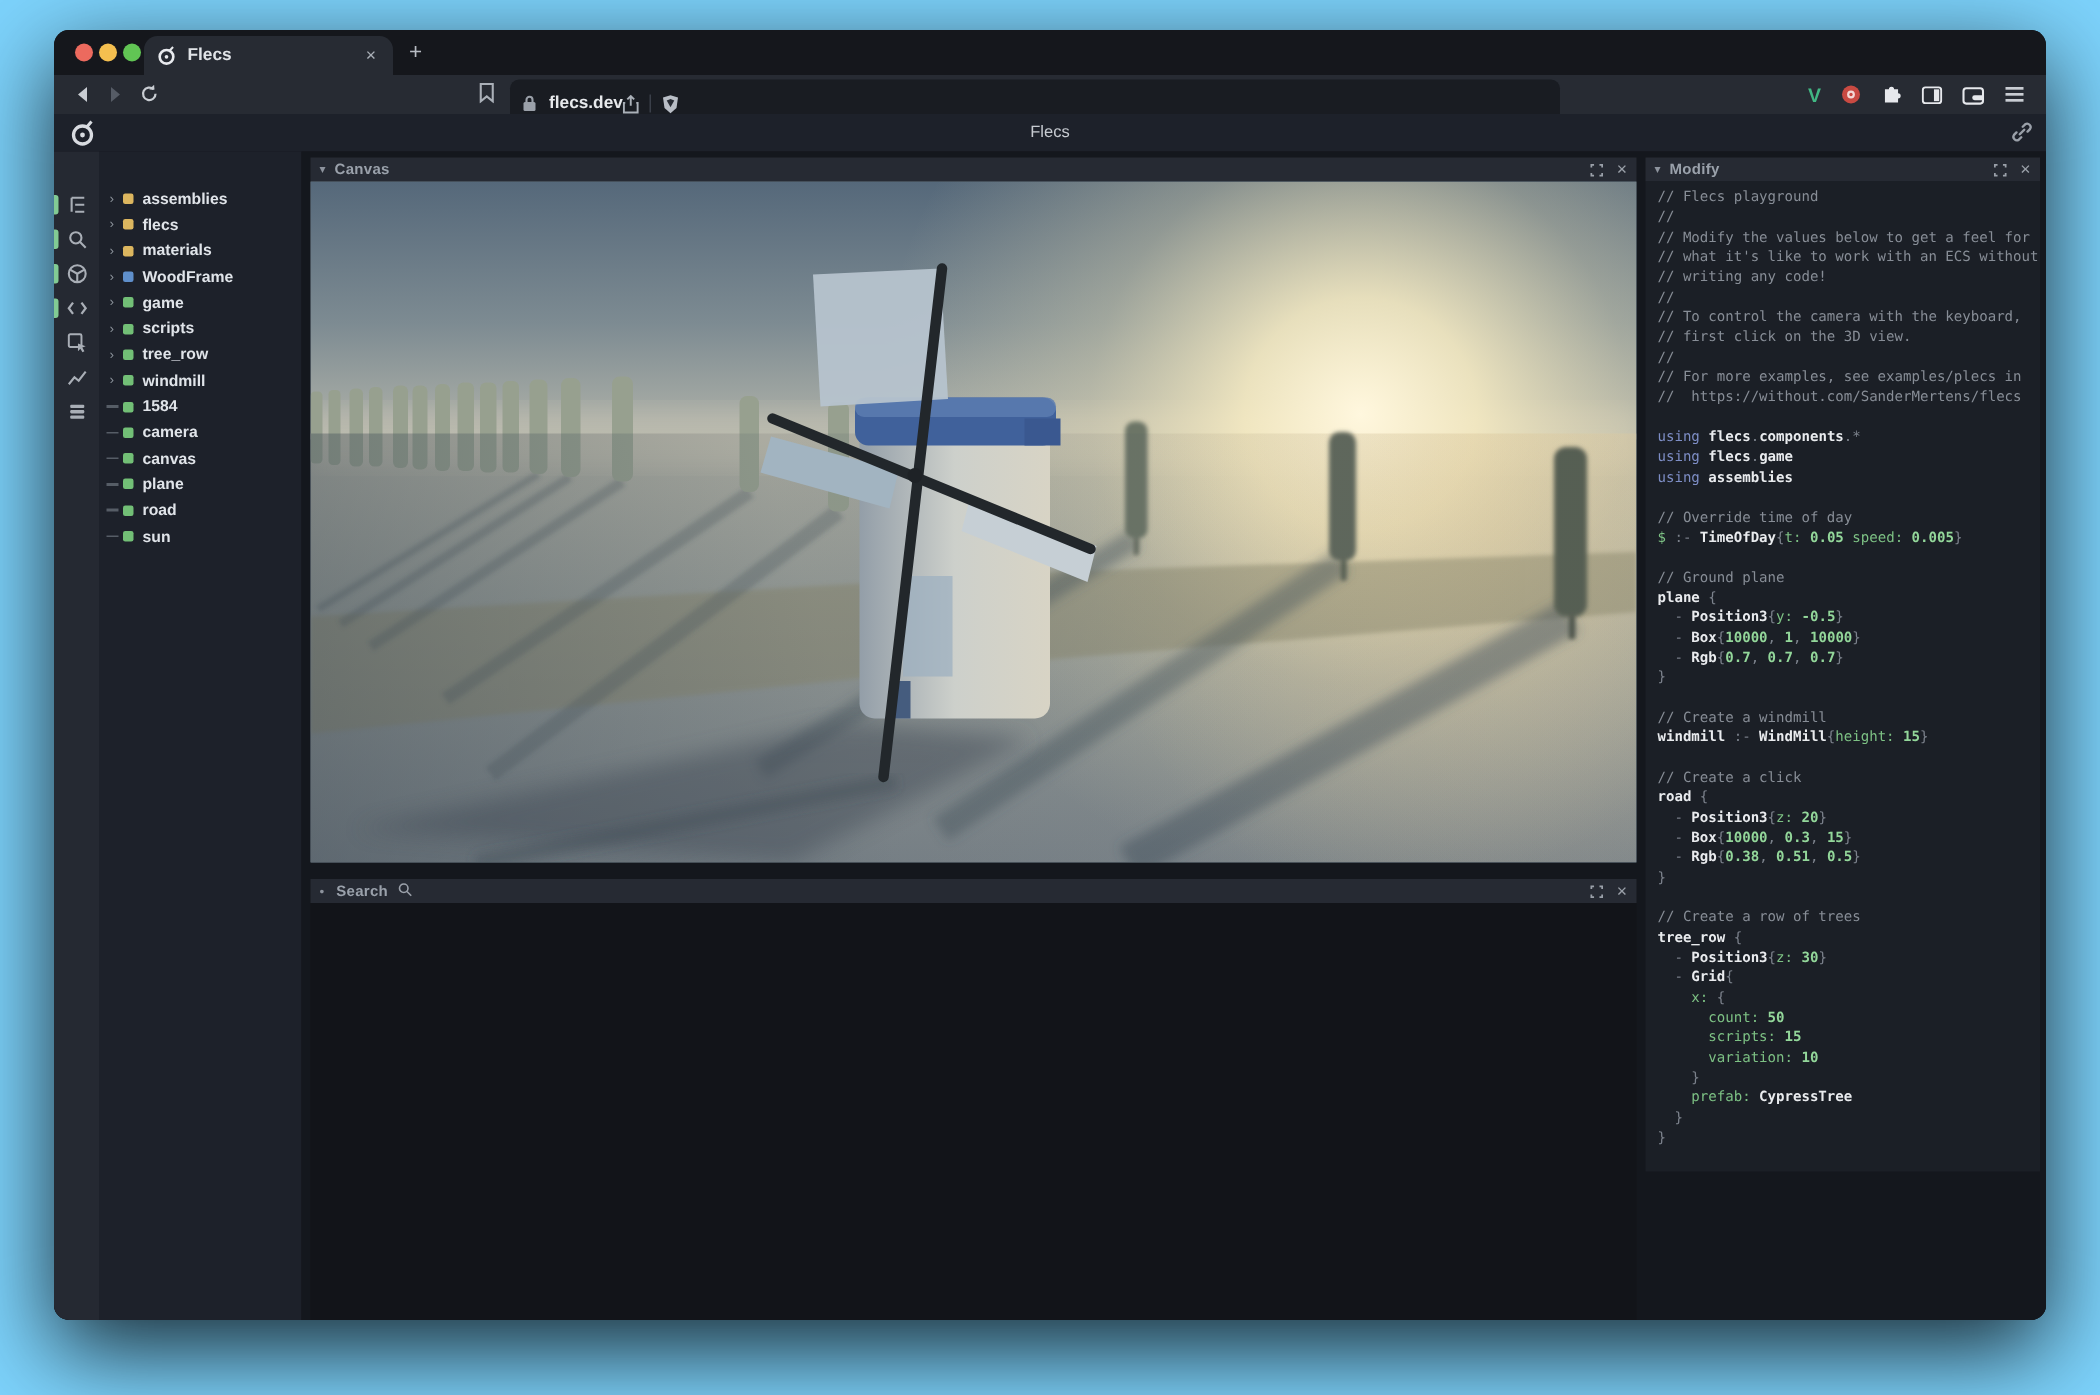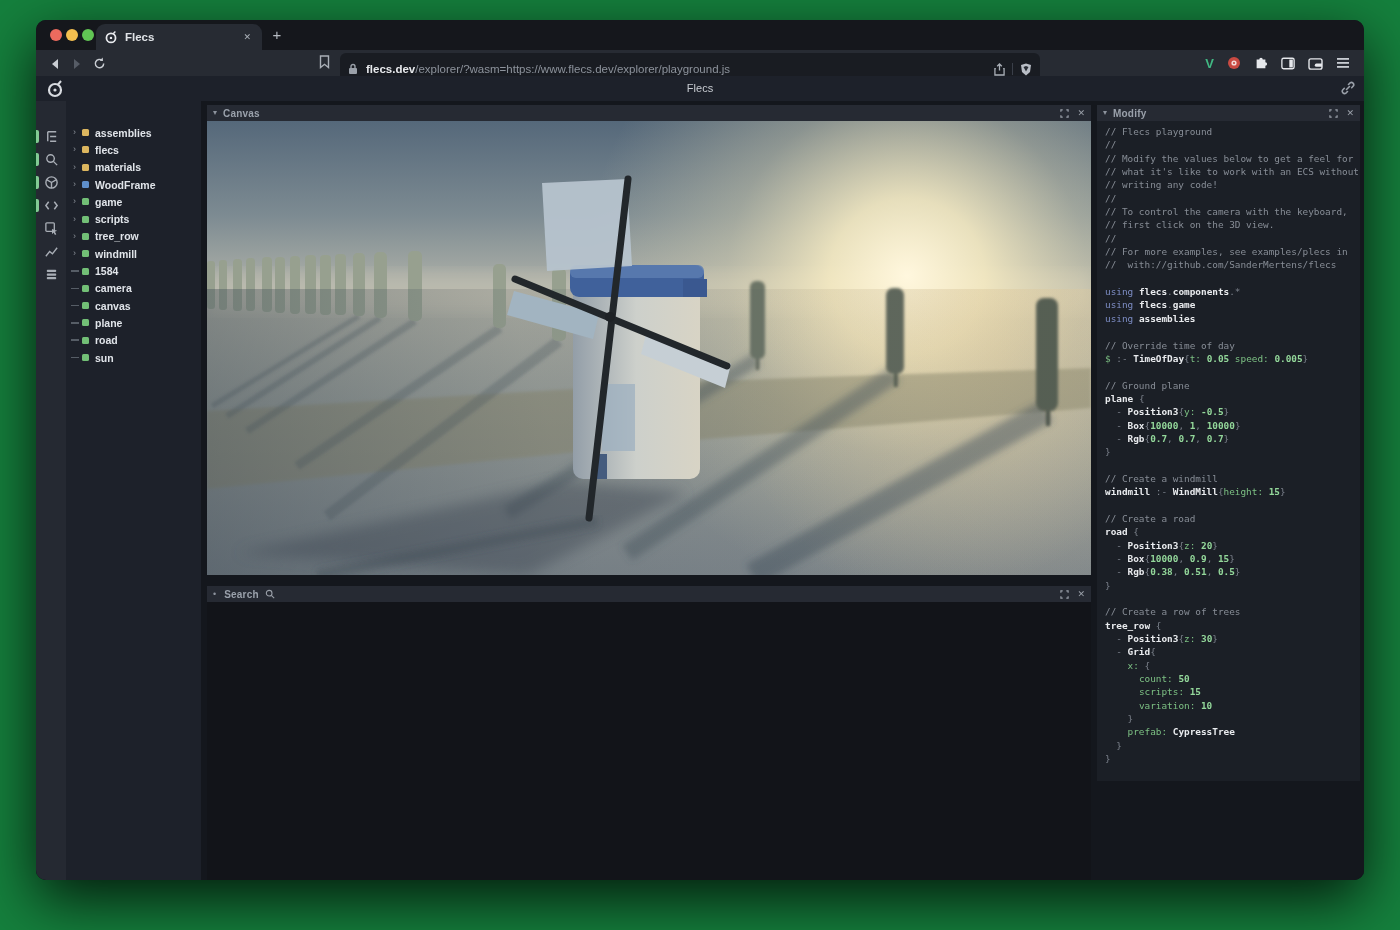--- a/index.html
+++ b/index.html
@@ -1,17 +1,17 @@
 <!DOCTYPE html>
 <html><head>
 <meta charset="utf-8">
 <style>
   html,body{margin:0;padding:0;background:#000;width:1400px;height:930px;overflow:hidden;
     font-family:"Liberation Sans",sans-serif;-webkit-font-smoothing:antialiased;}
-  .stage{position:relative;width:1400px;height:930px;background:#15803d;}
+  .stage{position:relative;width:1400px;height:930px;background:#7dd3fc;}
   .window{position:absolute;left:36px;top:20px;width:1328px;height:860px;background:#14171d;
     border-radius:10px;overflow:hidden;box-shadow:0 20px 60px rgba(0,0,0,.8);}
   
   .tabbar{position:absolute;left:0;top:0;width:1328px;height:30px;background:#15171c;}
   .tl{position:absolute;top:9px;width:12px;height:12px;border-radius:50%;}
   .tl.r{left:14px;background:#ec6a5e}.tl.y{left:30px;background:#f4bf4f}.tl.g{left:46px;background:#61c554}
   .tab{position:absolute;left:60px;top:4px;width:166px;height:26px;background:#272b33;
     border-radius:9px 9px 0 0;display:flex;align-items:center;padding:0 8px;box-sizing:border-box;}
   .tab .fav{width:14px;height:14px;margin-right:7px;flex:0 0 auto;}
   .tab .t{color:#e0e3e7;font-size:11.5px;font-weight:600;flex:1;white-space:nowrap;overflow:hidden;}
@@ -113,21 +113,20 @@
       <svg width="11" height="14" viewBox="0 0 11 14">
             <path d="M1.5 1 h8 v11.5 l-4 -3.2 l-4 3.2 Z" fill="none" stroke="#aab0b8" stroke-width="1.4"></path>
           </svg>
     </span>
     <div class="urlfield">
       <svg width="10" height="12" viewBox="0 0 10 12" style="margin-right:8px">
         <rect x="1" y="5" width="8" height="6" rx="1" fill="#9aa0a9"></rect>
         <path d="M3 5 V3.5 a2 2 0 0 1 4 0 V5" fill="none" stroke="#9aa0a9" stroke-width="1.4"></path>
       </svg>
       <span class="host">flecs.dev</span>
-          <span class="path">/explorer/?wasm=https://www.flecs.dev/explorer/playground.js</span>
       <svg width="11" height="13" viewBox="0 0 12 14">
         <path d="M6 1 V8 M3.5 3.5 L6 1 L8.5 3.5" fill="none" stroke="#aab0b8" stroke-width="1.4"></path>
         <path d="M2 6 H1 V13 H11 V6 H10" fill="none" stroke="#aab0b8" stroke-width="1.4"></path>
       </svg>
       <span class="u-sep"></span>
       <svg width="12" height="13" viewBox="0 0 12 13">
         <path d="M6 0.5 L11 2 L10 9 L6 12.5 L2 9 L1 2 Z" fill="#b9bec6"></path>
         <path d="M6 3 L8.5 4 L6 8.5 L3.5 4 Z" fill="#272b33"></path>
       </svg>
     </div>
@@ -478,43 +477,43 @@
               <div class="code-line"><span class="tk-cm">// Flecs playground</span></div>
               <div class="code-line"><span class="tk-cm">//</span></div>
               <div class="code-line"><span class="tk-cm">// Modify the values below to get a feel for</span></div>
               <div class="code-line"><span class="tk-cm">// what it's like to work with an ECS without</span></div>
               <div class="code-line"><span class="tk-cm">// writing any code!</span></div>
               <div class="code-line"><span class="tk-cm">//</span></div>
               <div class="code-line"><span class="tk-cm">// To control the camera with the keyboard,</span></div>
               <div class="code-line"><span class="tk-cm">// first click on the 3D view.</span></div>
               <div class="code-line"><span class="tk-cm">//</span></div>
               <div class="code-line"><span class="tk-cm">// For more examples, see examples/plecs in</span></div>
-              <div class="code-line"><span class="tk-cm">//  with://github.com/SanderMertens/flecs</span></div>
+              <div class="code-line"><span class="tk-cm">//  https://without.com/SanderMertens/flecs</span></div>
               <div class="code-line">&nbsp;</div>
               <div class="code-line"><span class="tk-kw">using </span><span class="tk-id">flecs</span><span class="tk-pu">.</span><span class="tk-id">components</span><span class="tk-pu">.*</span></div>
               <div class="code-line"><span class="tk-kw">using </span><span class="tk-id">flecs</span><span class="tk-pu">.</span><span class="tk-id">game</span></div>
               <div class="code-line"><span class="tk-kw">using </span><span class="tk-id">assemblies</span></div>
               <div class="code-line">&nbsp;</div>
               <div class="code-line"><span class="tk-cm">// Override time of day</span></div>
               <div class="code-line"><span class="tk-ky">$</span><span class="tk-pu"> :- </span><span class="tk-id">TimeOfDay</span><span class="tk-pu">{</span><span class="tk-ky">t: </span><span class="tk-nu">0.05</span><span class="tk-ky"> speed: </span><span class="tk-nu">0.005</span><span class="tk-pu">}</span></div>
               <div class="code-line">&nbsp;</div>
               <div class="code-line"><span class="tk-cm">// Ground plane</span></div>
               <div class="code-line"><span class="tk-id">plane</span><span class="tk-pu"> {</span></div>
               <div class="code-line"><span class="tk-pu">  - </span><span class="tk-id">Position3</span><span class="tk-pu">{</span><span class="tk-ky">y: </span><span class="tk-nu">-0.5</span><span class="tk-pu">}</span></div>
               <div class="code-line"><span class="tk-pu">  - </span><span class="tk-id">Box</span><span class="tk-pu">{</span><span class="tk-nu">10000</span><span class="tk-pu">, </span><span class="tk-nu">1</span><span class="tk-pu">, </span><span class="tk-nu">10000</span><span class="tk-pu">}</span></div>
               <div class="code-line"><span class="tk-pu">  - </span><span class="tk-id">Rgb</span><span class="tk-pu">{</span><span class="tk-nu">0.7</span><span class="tk-pu">, </span><span class="tk-nu">0.7</span><span class="tk-pu">, </span><span class="tk-nu">0.7</span><span class="tk-pu">}</span></div>
               <div class="code-line"><span class="tk-pu">}</span></div>
               <div class="code-line">&nbsp;</div>
               <div class="code-line"><span class="tk-cm">// Create a windmill</span></div>
               <div class="code-line"><span class="tk-id">windmill</span><span class="tk-pu"> :- </span><span class="tk-id">WindMill</span><span class="tk-pu">{</span><span class="tk-ky">height: </span><span class="tk-nu">15</span><span class="tk-pu">}</span></div>
               <div class="code-line">&nbsp;</div>
-              <div class="code-line"><span class="tk-cm">// Create a road</span></div>
+              <div class="code-line"><span class="tk-cm">// Create a click</span></div>
               <div class="code-line"><span class="tk-id">road</span><span class="tk-pu"> {</span></div>
               <div class="code-line"><span class="tk-pu">  - </span><span class="tk-id">Position3</span><span class="tk-pu">{</span><span class="tk-ky">z: </span><span class="tk-nu">20</span><span class="tk-pu">}</span></div>
-              <div class="code-line"><span class="tk-pu">  - </span><span class="tk-id">Box</span><span class="tk-pu">{</span><span class="tk-nu">10000</span><span class="tk-pu">, </span><span class="tk-nu">0.9</span><span class="tk-pu">, </span><span class="tk-nu">15</span><span class="tk-pu">}</span></div>
+              <div class="code-line"><span class="tk-pu">  - </span><span class="tk-id">Box</span><span class="tk-pu">{</span><span class="tk-nu">10000</span><span class="tk-pu">, </span><span class="tk-nu">0.3</span><span class="tk-pu">, </span><span class="tk-nu">15</span><span class="tk-pu">}</span></div>
               <div class="code-line"><span class="tk-pu">  - </span><span class="tk-id">Rgb</span><span class="tk-pu">{</span><span class="tk-nu">0.38</span><span class="tk-pu">, </span><span class="tk-nu">0.51</span><span class="tk-pu">, </span><span class="tk-nu">0.5</span><span class="tk-pu">}</span></div>
               <div class="code-line"><span class="tk-pu">}</span></div>
               <div class="code-line">&nbsp;</div>
               <div class="code-line"><span class="tk-cm">// Create a row of trees</span></div>
               <div class="code-line"><span class="tk-id">tree_row</span><span class="tk-pu"> {</span></div>
               <div class="code-line"><span class="tk-pu">  - </span><span class="tk-id">Position3</span><span class="tk-pu">{</span><span class="tk-ky">z: </span><span class="tk-nu">30</span><span class="tk-pu">}</span></div>
               <div class="code-line"><span class="tk-pu">  - </span><span class="tk-id">Grid</span><span class="tk-pu">{</span></div>
               <div class="code-line"><span class="tk-pu">    </span><span class="tk-ky">x: </span><span class="tk-pu">{</span></div>
               <div class="code-line"><span class="tk-pu">      </span><span class="tk-ky">count: </span><span class="tk-nu">50</span></div>
               <div class="code-line"><span class="tk-pu">      </span><span class="tk-ky">scripts: </span><span class="tk-nu">15</span></div>

